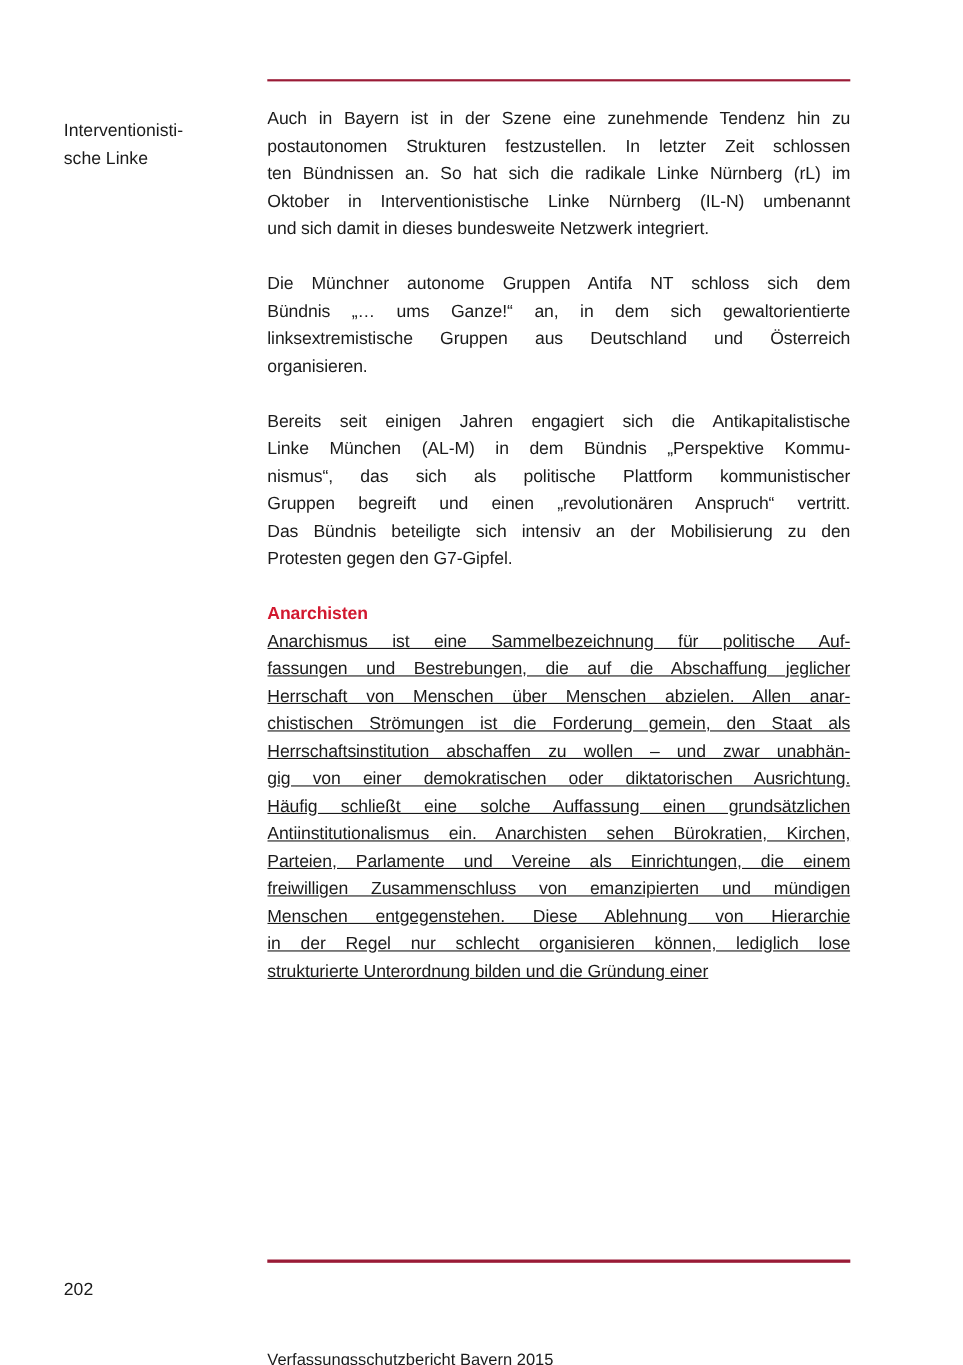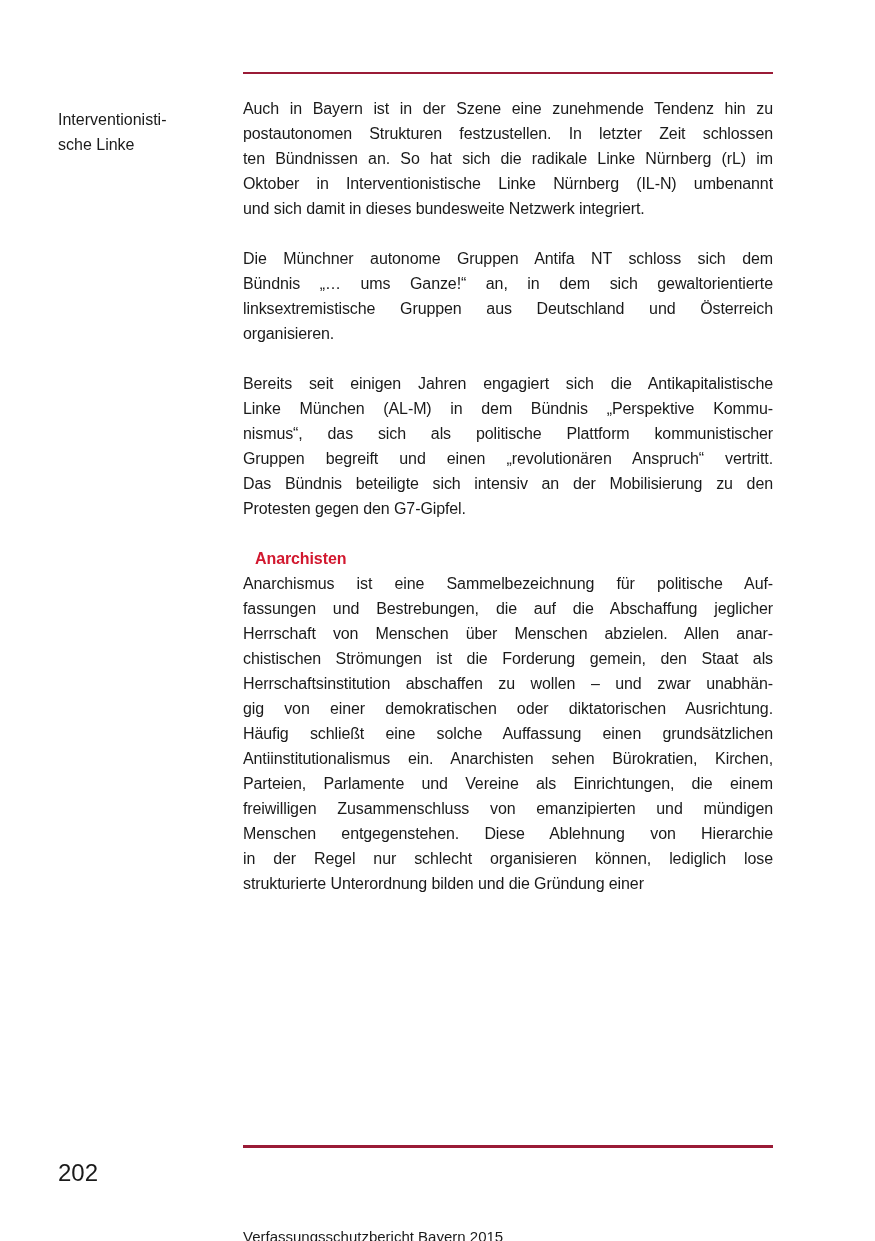--- a/index.html
+++ b/index.html
@@ -38,50 +38,49 @@
   .content {
     position: absolute;
     left: 243px; top: 96px;
     width: 530px;
     font-size: 16px;
     line-height: 25px;
     letter-spacing: -0.1px;
     color: var(--body-text);
   }
   .para { margin-bottom: 25px; }
-  .para:last-child { margin-bottom: 16px; }
+  .para:last-child { margin-bottom: 16px; text-decoration: underline; }
   .pline {
     text-align: justify;
     text-align-last: justify;
     -moz-text-align-last: justify;
     white-space: normal;
     overflow: hidden;
   }
   .para .pline:last-child {
     text-align-last: left;
     -moz-text-align-last: left;
   }
   .section-heading {
     font-size: 16px;
     line-height: 25px;
     font-weight: bold;
     color: var(--accent-red);
     letter-spacing: -0.1px;
-    margin-left: 12px;
   }
   .bottom-rule {
     position: absolute;
     left: 243px; top: 1145px;
     width: 530px; height: 3px;
     background: var(--rule-red);
   }
   .page-number {
     position: absolute;
     left: 58px; top: 1158px;
-    font-size: 24px;
+    font-size: 16px;
     line-height: 30px;
     color: var(--body-text);
   }
   .footer {
     position: absolute;
     left: 243px; top: 1226px;
     width: 530px;
     font-size: 15px;
     line-height: 21px;
   }

